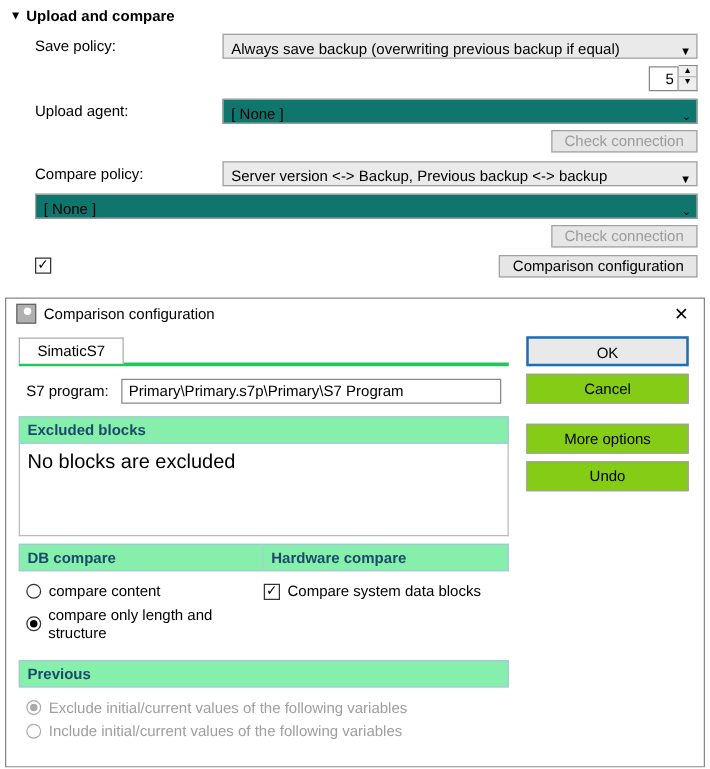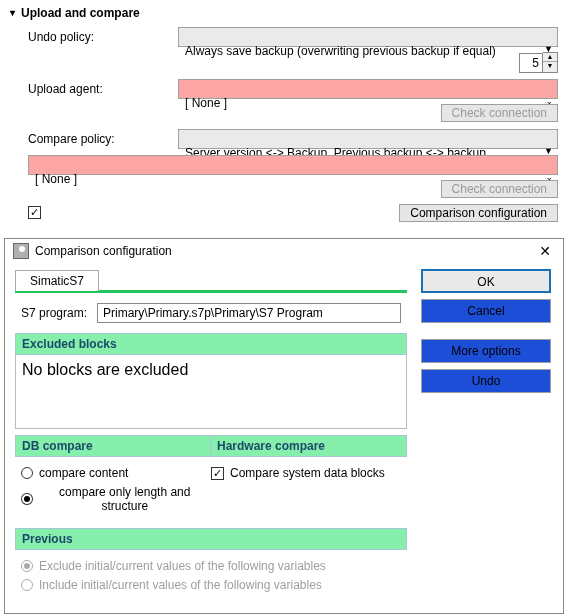--- a/index.html
+++ b/index.html
@@ -37,27 +37,27 @@
   }
   .control-col {
     flex: 1;
   }
   .dropdown {
     width: 100%;
     height: 20px;
     background: #eaeaea;
     border: 1px solid #a0a0a0;
     display: flex;
-    align-items: flex-start;
+    align-items: flex-end;
     justify-content: space-between;
     padding: 16px 4px 0 6px;
     font-size: 12px;
   }
   .dropdown.white {
-    background: #fca5a5;
+    background: #0f766e;
   }
   .dropdown .arrow {
     font-size: 9px;
     color: #000;
   }
   .spinner {
     display: flex;
     align-items: center;
     justify-content: flex-end;
     gap: 0;
@@ -278,21 +278,21 @@
     color: #9e9e9e;
   }
   .dialog-right {
     width: 130px;
     display: flex;
     flex-direction: column;
     gap: 6px;
   }
   .dlg-btn {
     height: 24px;
-    background: #1d4ed8;
+    background: #84cc16;
     border: 1px solid #a0a0a0;
     text-align: center;
     line-height: 22px;
     font-size: 12px;
     cursor: pointer;
   }
   .dlg-btn.primary {
     background: #e9e9e9;
     border: 2px solid #1a6fb5;
   }
@@ -301,21 +301,21 @@
 </head>
 <body>
 
 <div class="panel">
   <div class="section-header">
     <span class="expand-icon">▾</span>
     <span>Upload and compare</span>
   </div>
 
   <div class="form-row">
-    <div class="label-col">Undo policy:</div>
+    <div class="label-col">Save policy:</div>
     <div class="control-col">
       <div class="dropdown">
         <span>Always save backup (overwriting previous backup if equal)</span>
         <span class="arrow">▼</span>
       </div>
     </div>
   </div>
 
   <div class="form-row" style="align-items:flex-start;">
     <div class="control-col" style="display:flex; justify-content:flex-end;">
@@ -400,21 +400,21 @@
       </div>
 
       <div class="two-col">
         <div>
           <div class="group-header">DB compare</div>
         </div>
         <div>
           <div class="group-header" style="border-left:none;">Hardware compare</div>
         </div>
       </div>
-      <div class="two-col" style="padding:4px 6px;text-align:center;">
+      <div class="two-col" style="padding:4px 6px;">
         <div>
           <div class="radio-row">
             <div class="radio"></div>
             <span>compare content</span>
           </div>
           <div class="radio-row">
             <div class="radio filled"></div>
             <span>compare only length and structure</span>
           </div>
         </div>

